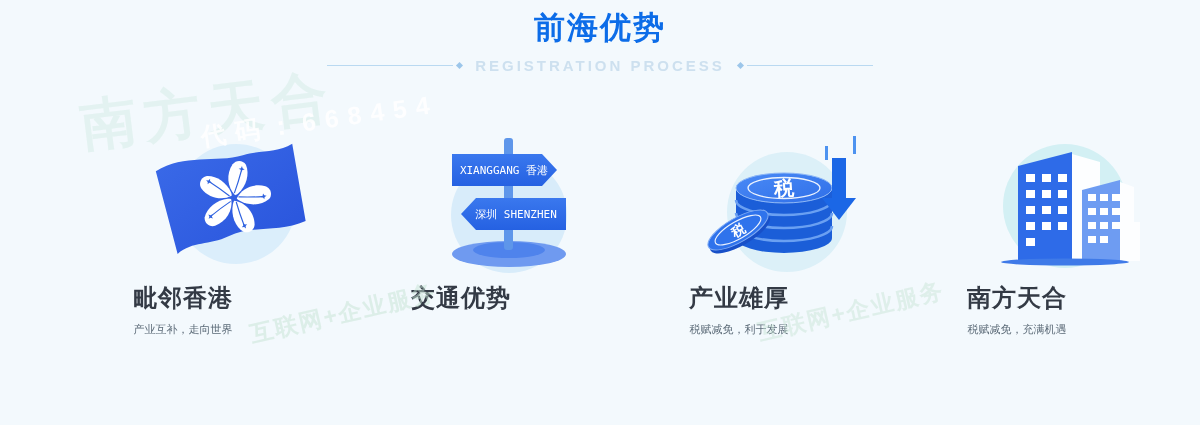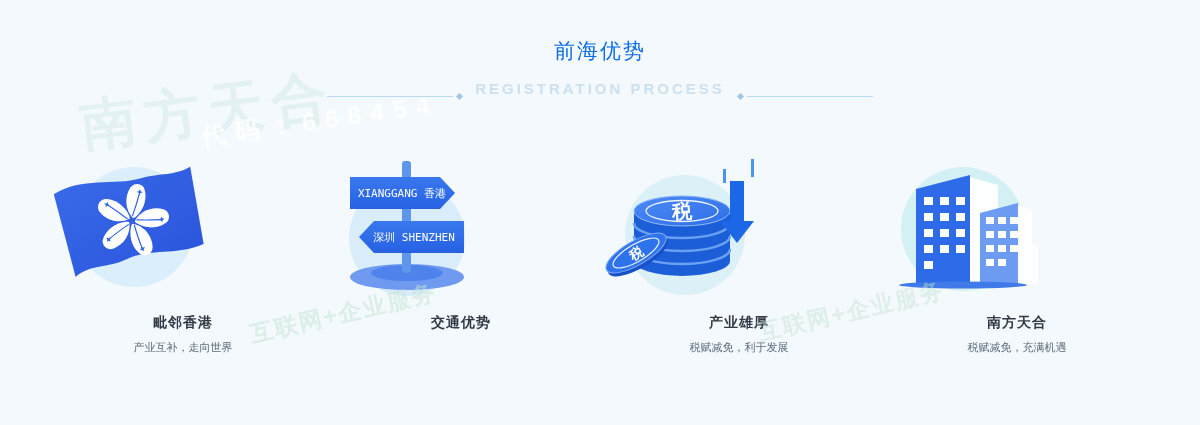--- a/index.html
+++ b/index.html
@@ -14,44 +14,44 @@
   
   .wm { position:absolute; font-weight:bold; pointer-events:none; white-space:nowrap; user-select:none; }
   .wm1 { left:80px;  top:74px;  font-size:56px; letter-spacing:8px; color:rgba(206,233,224,0.42); transform:rotate(-7deg); }
   .wm2 { left:200px; top:104px; font-size:25px; letter-spacing:9px; color:rgba(255,255,255,0.85); transform:rotate(-8deg); }
   .wm3 { left:248px; top:298px; font-size:23px; letter-spacing:2px; color:rgba(197,227,211,0.50); transform:rotate(-13deg); }
   .wm4 { left:756px; top:296px; font-size:23px; letter-spacing:2px; color:rgba(197,227,211,0.45); transform:rotate(-13deg); }
 
   
   .header { position:relative; text-align:center; padding-top:7px; }
   .title {
-    font-size:21px; font-weight:normal; letter-spacing:2px;
-    color:var(--accent,#0c6ce8); line-height:42px;margin-top:23px;
+    font-size:31px; font-weight:bold; letter-spacing:2px;
+    color:var(--accent,#0c6ce8); line-height:42px;
   }
   .sub-row {
-    margin-top:8px; display:flex; align-items:flex-end; justify-content:center; gap:22px;
+    margin-top:8px; display:flex; align-items:center; justify-content:center; gap:22px;
   }
   .subtitle {
     font-size:15px; font-weight:bold; letter-spacing:3px;
     color:var(--subtitle,#cde0ef);
   }
   .hline { position:relative; width:126px; height:1px; background:#b9d9f1; }
   .hdot { position:absolute; top:-2.5px; width:5px; height:5px; background:#9cc6ea; transform:rotate(45deg); }
   .hline.left  .hdot { right:-9px; }
   .hline.right .hdot { left:-9px; }
 
   
   .features {
     margin:56px auto 0; width:1112px;
     display:flex; justify-content:space-between;
   }
   .feature { flex:1; text-align:center; }
-  .icon-box { height:150px; display:flex; justify-content:flex-start; }
+  .icon-box { height:150px; display:flex; justify-content:flex-end; }
   .f-title {
-    margin-top:11px; font-size:14px; font-weight:bold; letter-spacing:1px;
+    margin-top:2px; font-size:24px; font-weight:bold; letter-spacing:1px;
     color:var(--title-text,#333a45);
   }
   .f-desc {
     margin-top:8px; font-size:11px;
     color:var(--desc-text,#5c6b78);
   }
 </style>
 </head>
 <body style="background: rgb(243, 249, 253);">
 

